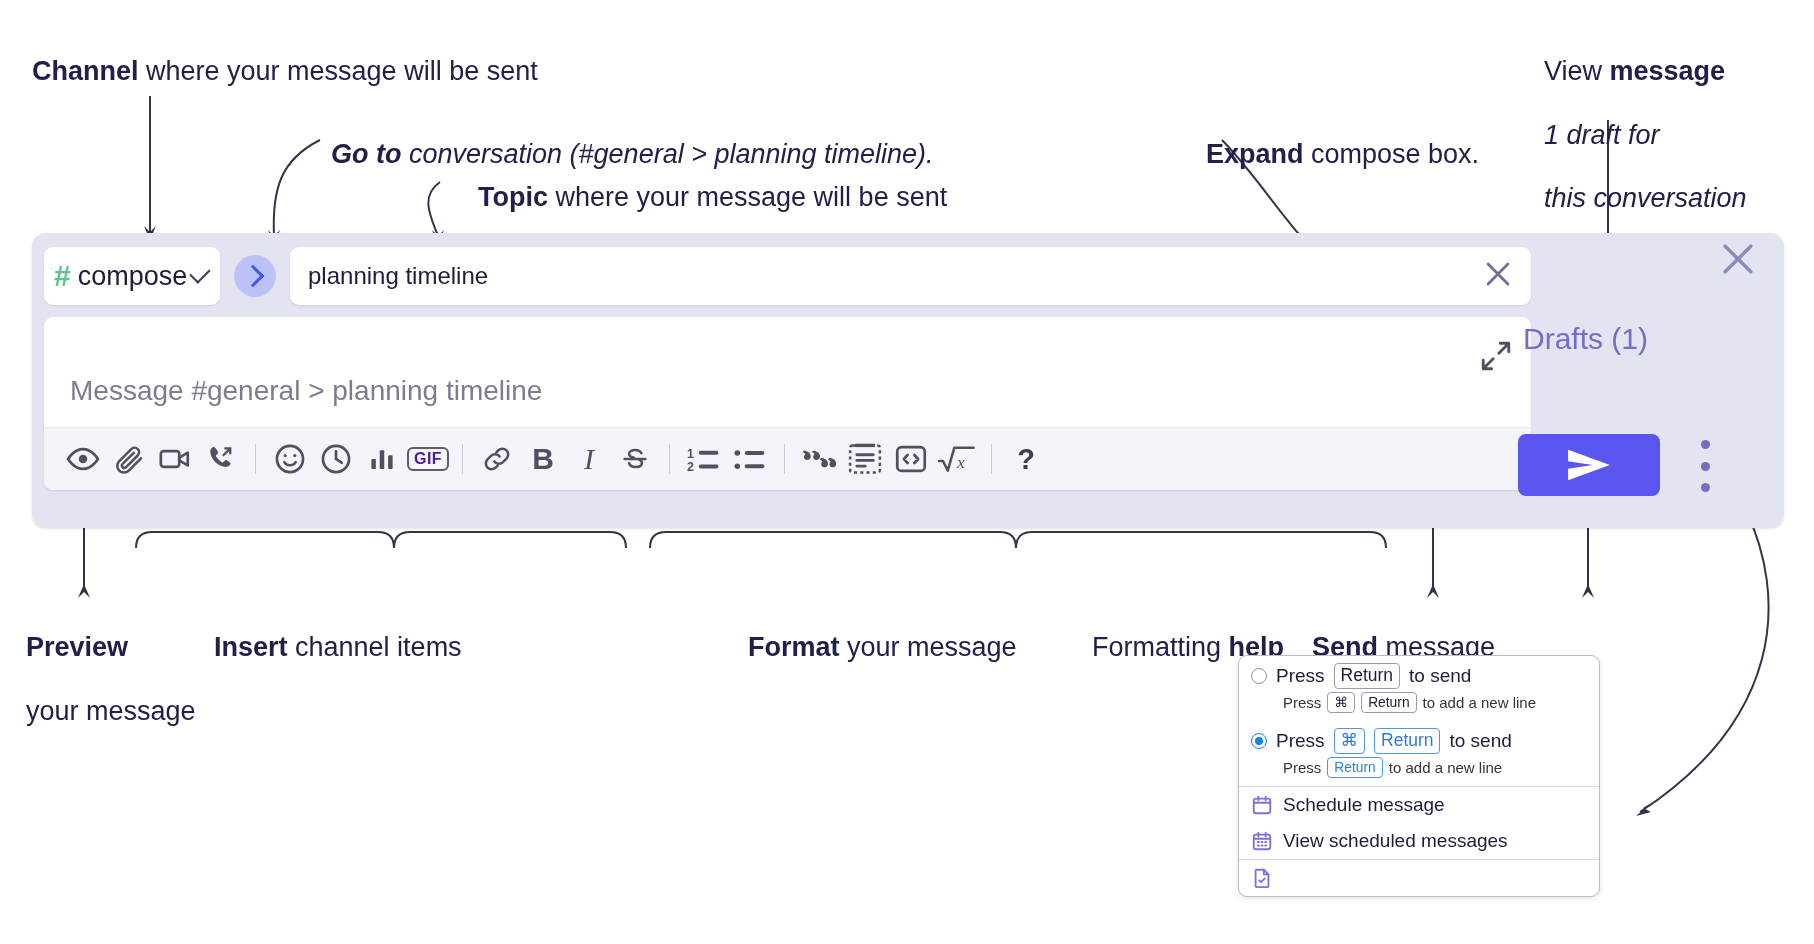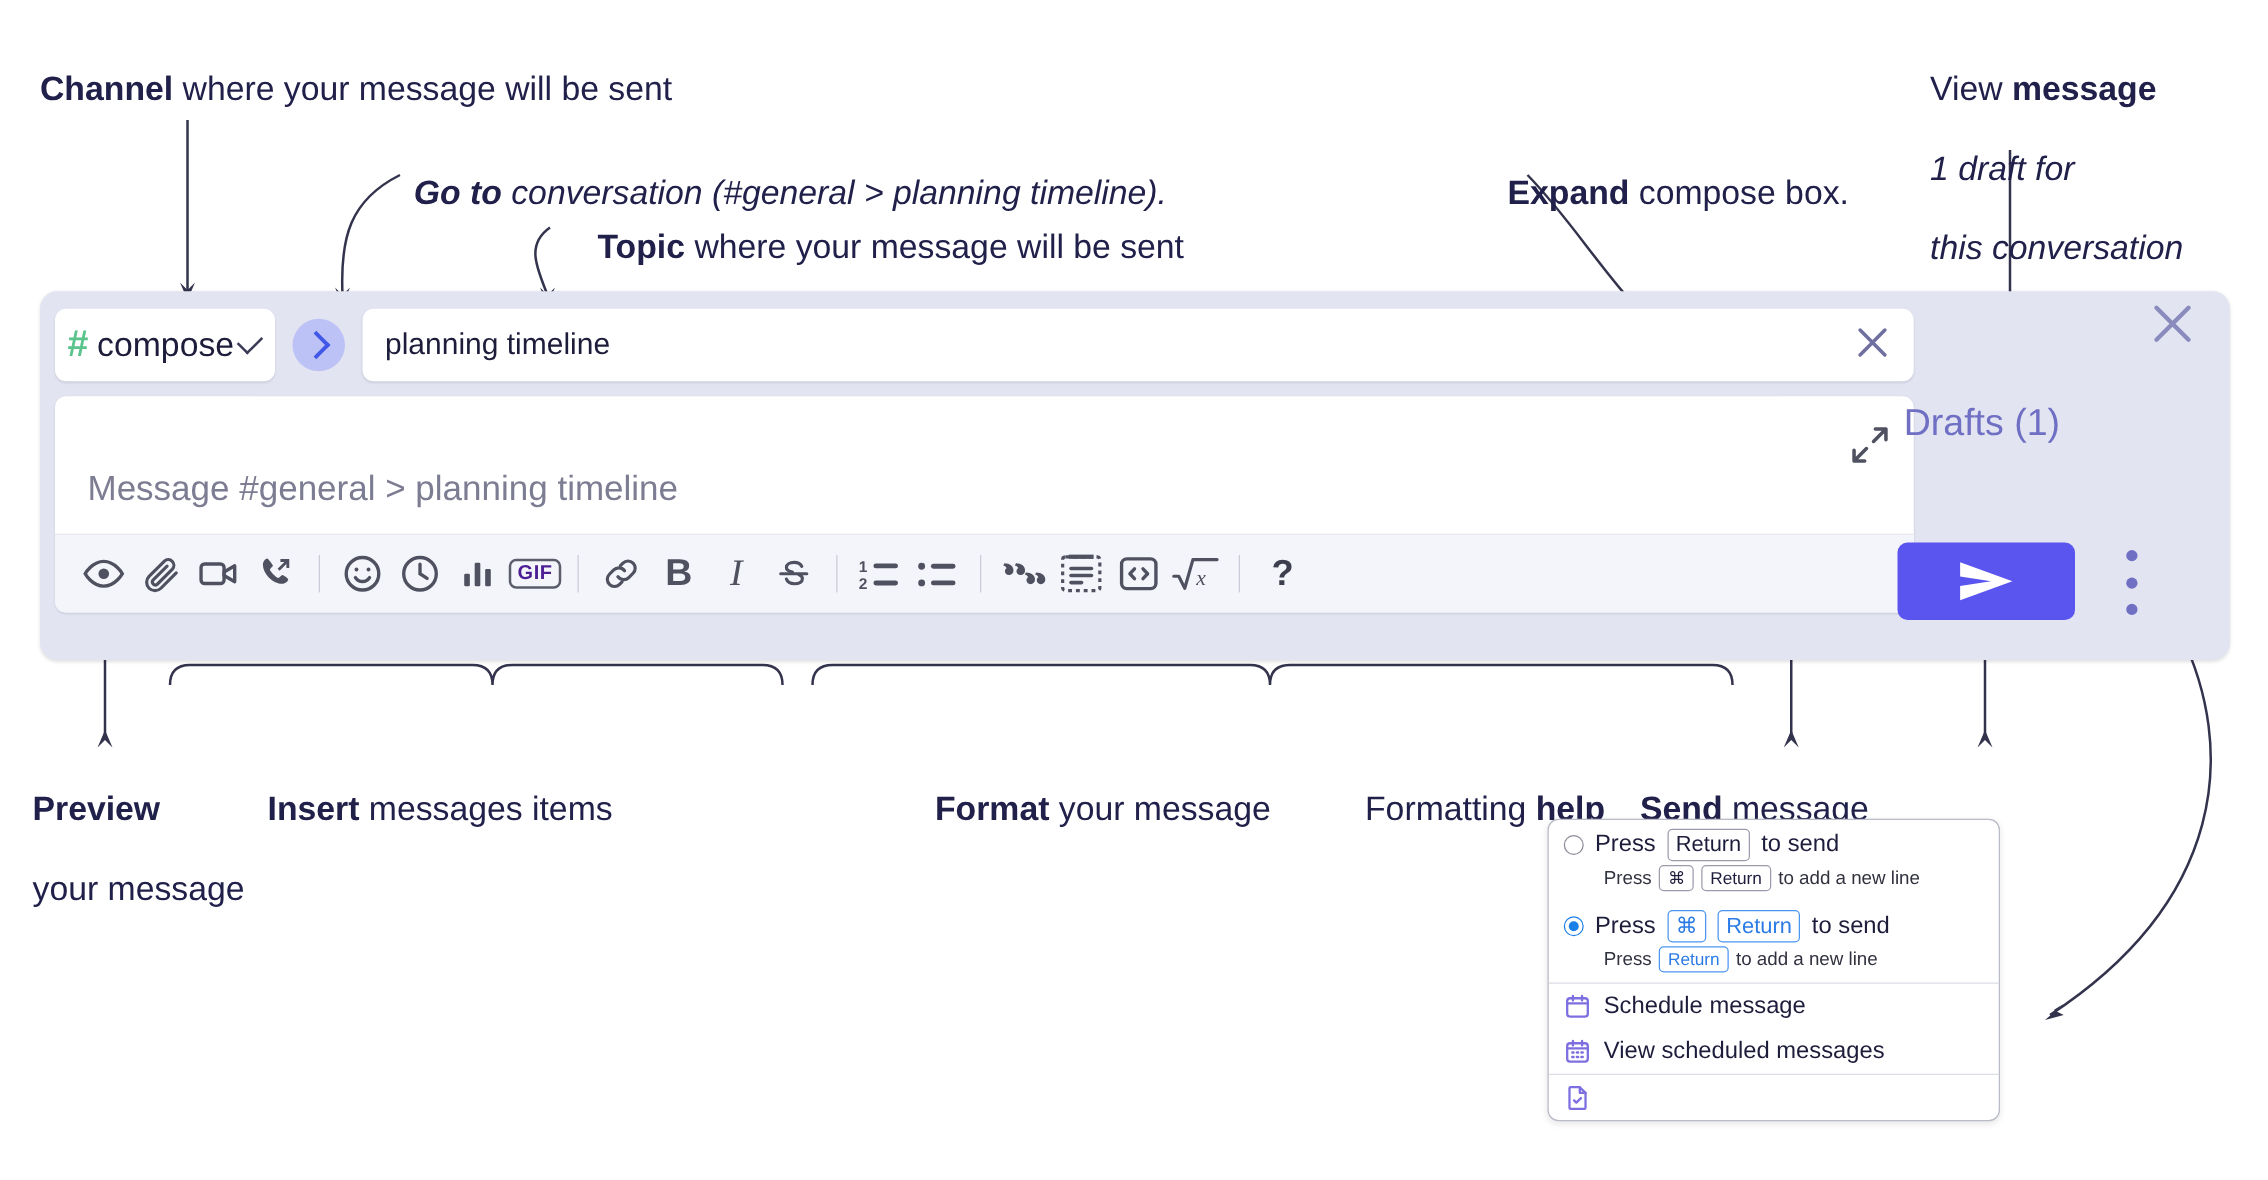--- a/index.html
+++ b/index.html
@@ -163,21 +163,21 @@
   <div class="it">1 draft for</div>
   <div class="it">this conversation</div>
 </div>
 
 <div class="ann" style="left:26px;top:600px;">
   <div><b>Preview</b></div>
   <div>your message</div>
 </div>
 
 <div class="ann" style="left:214px;top:600px;">
-  <b>Insert</b><span> messages items</span>
+  <b>Insert</b><span> channel items</span>
 </div>
 
 <div class="ann" style="left:748px;top:600px;">
   <b>Format</b><span> your message</span>
 </div>
 
 <div class="ann" style="left:1092px;top:600px;">
   <span>Formatting </span><b>help</b>
 </div>
 

